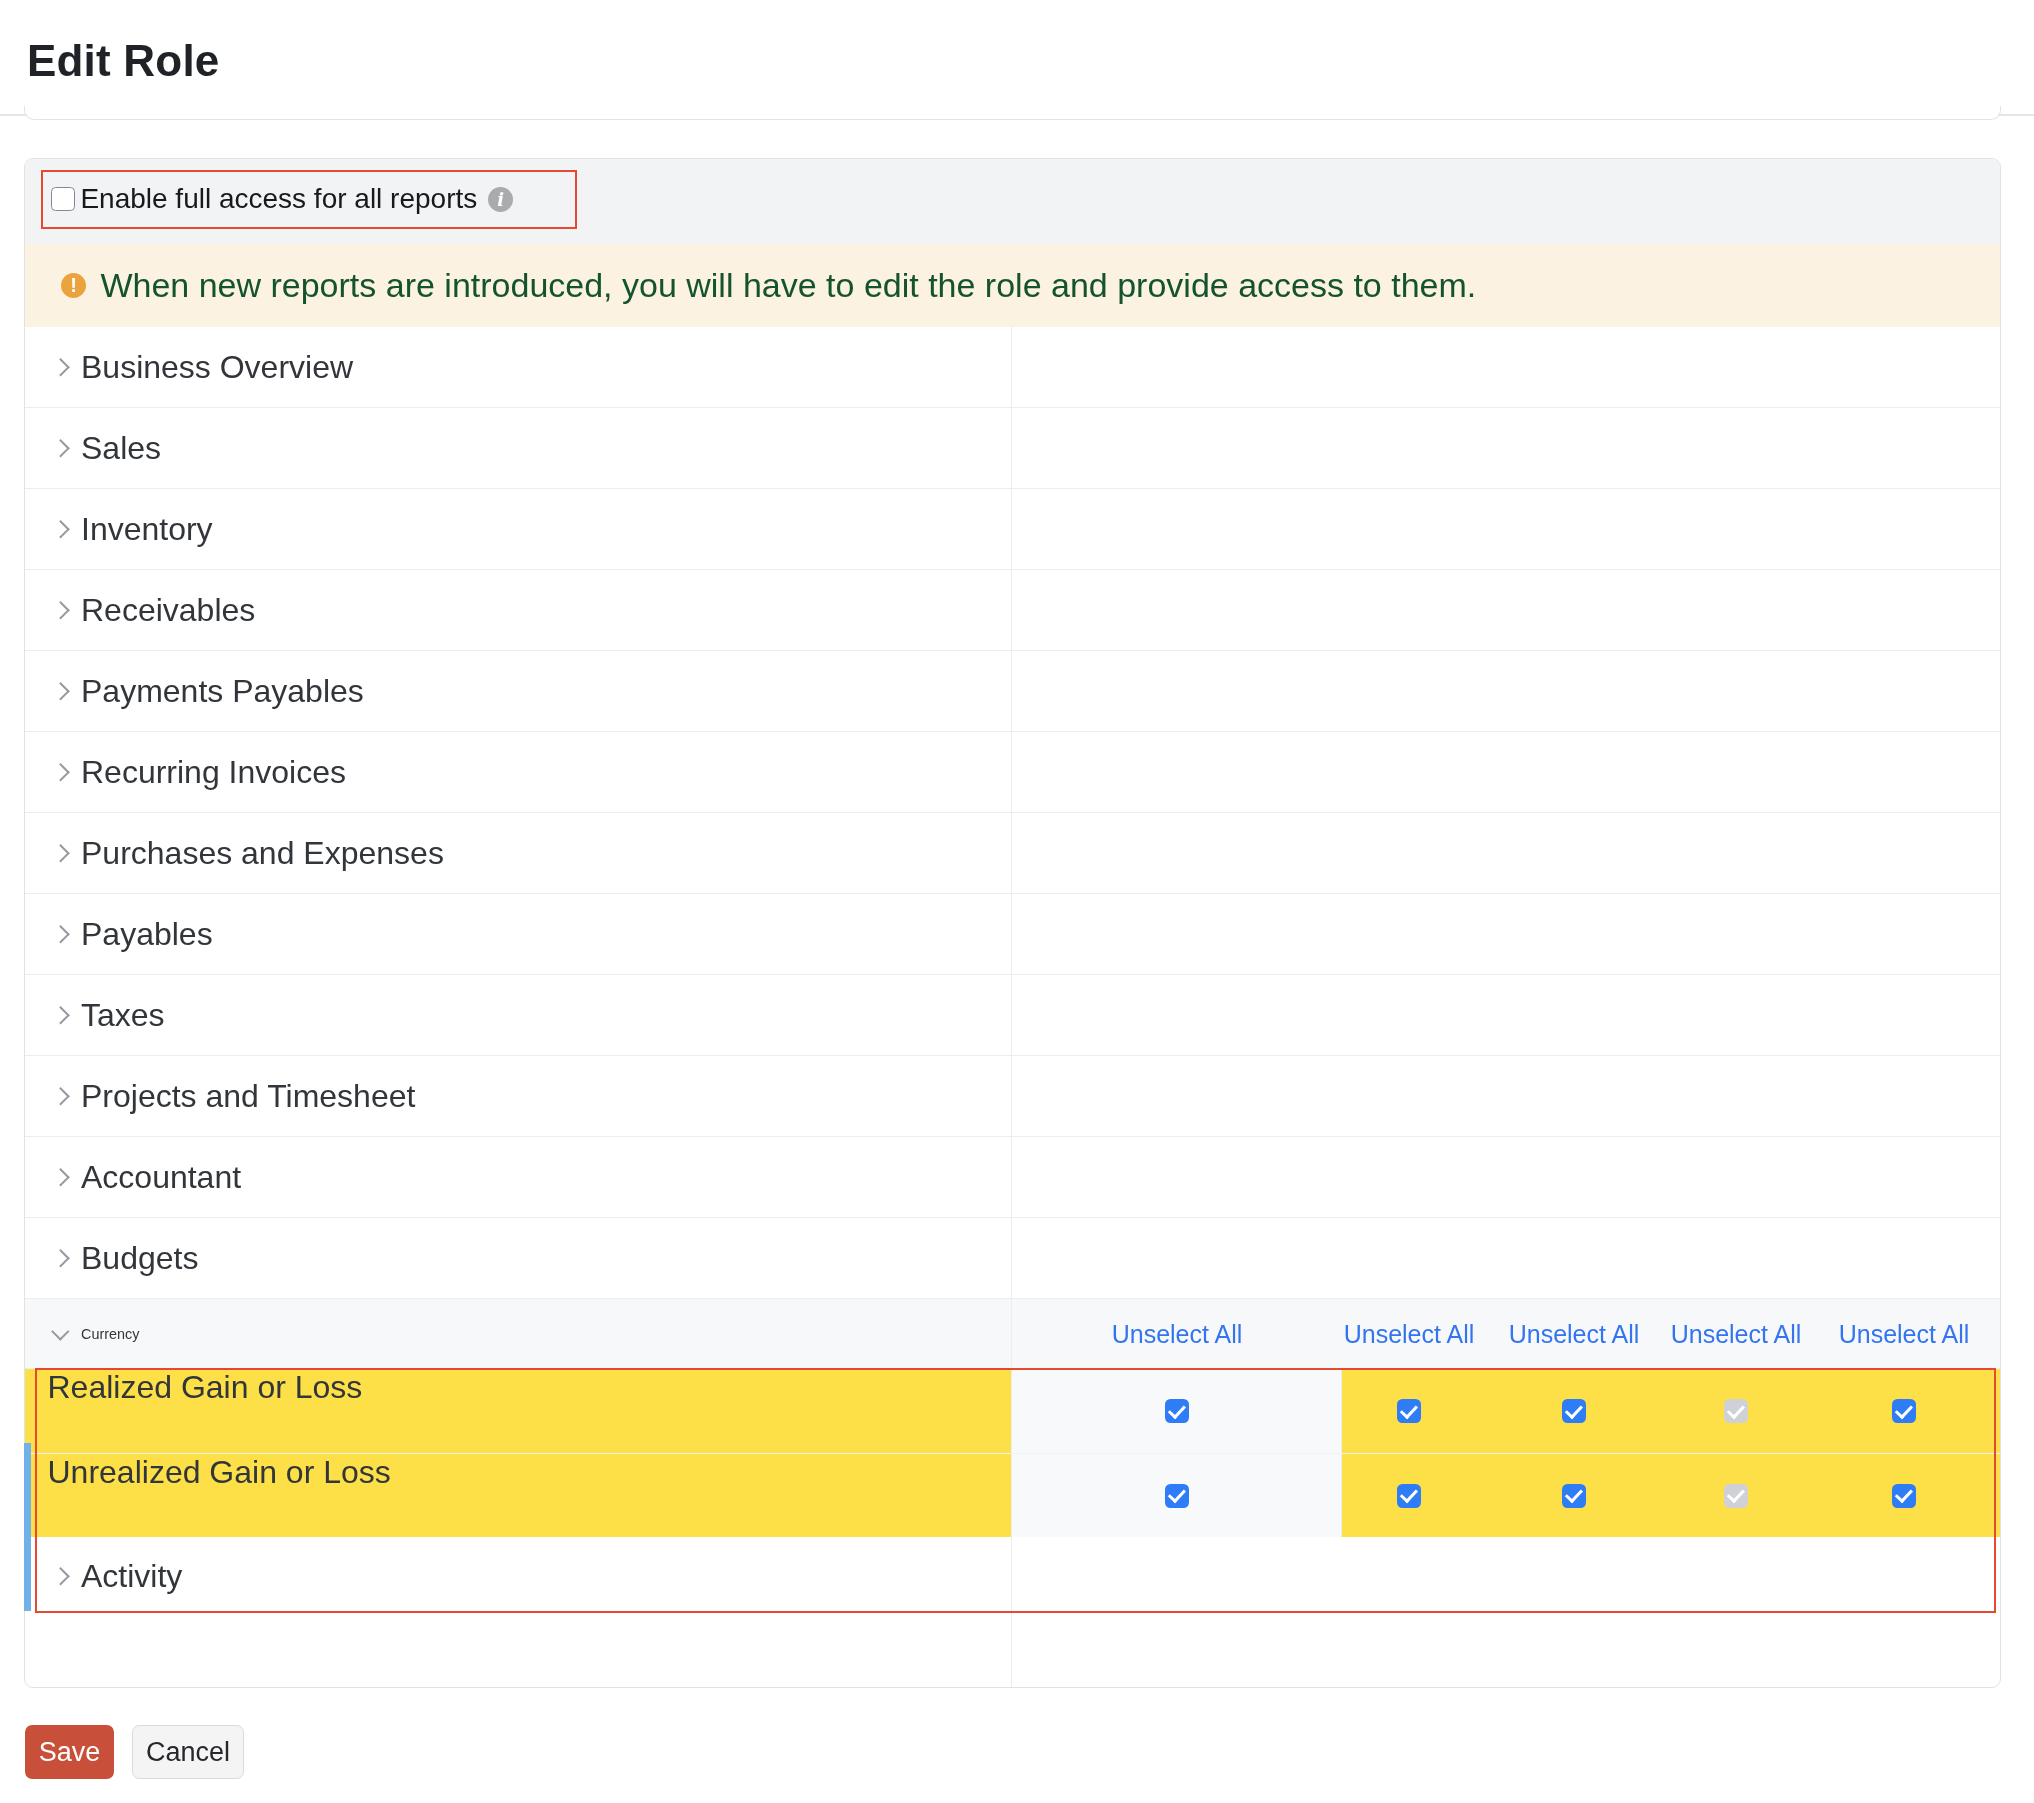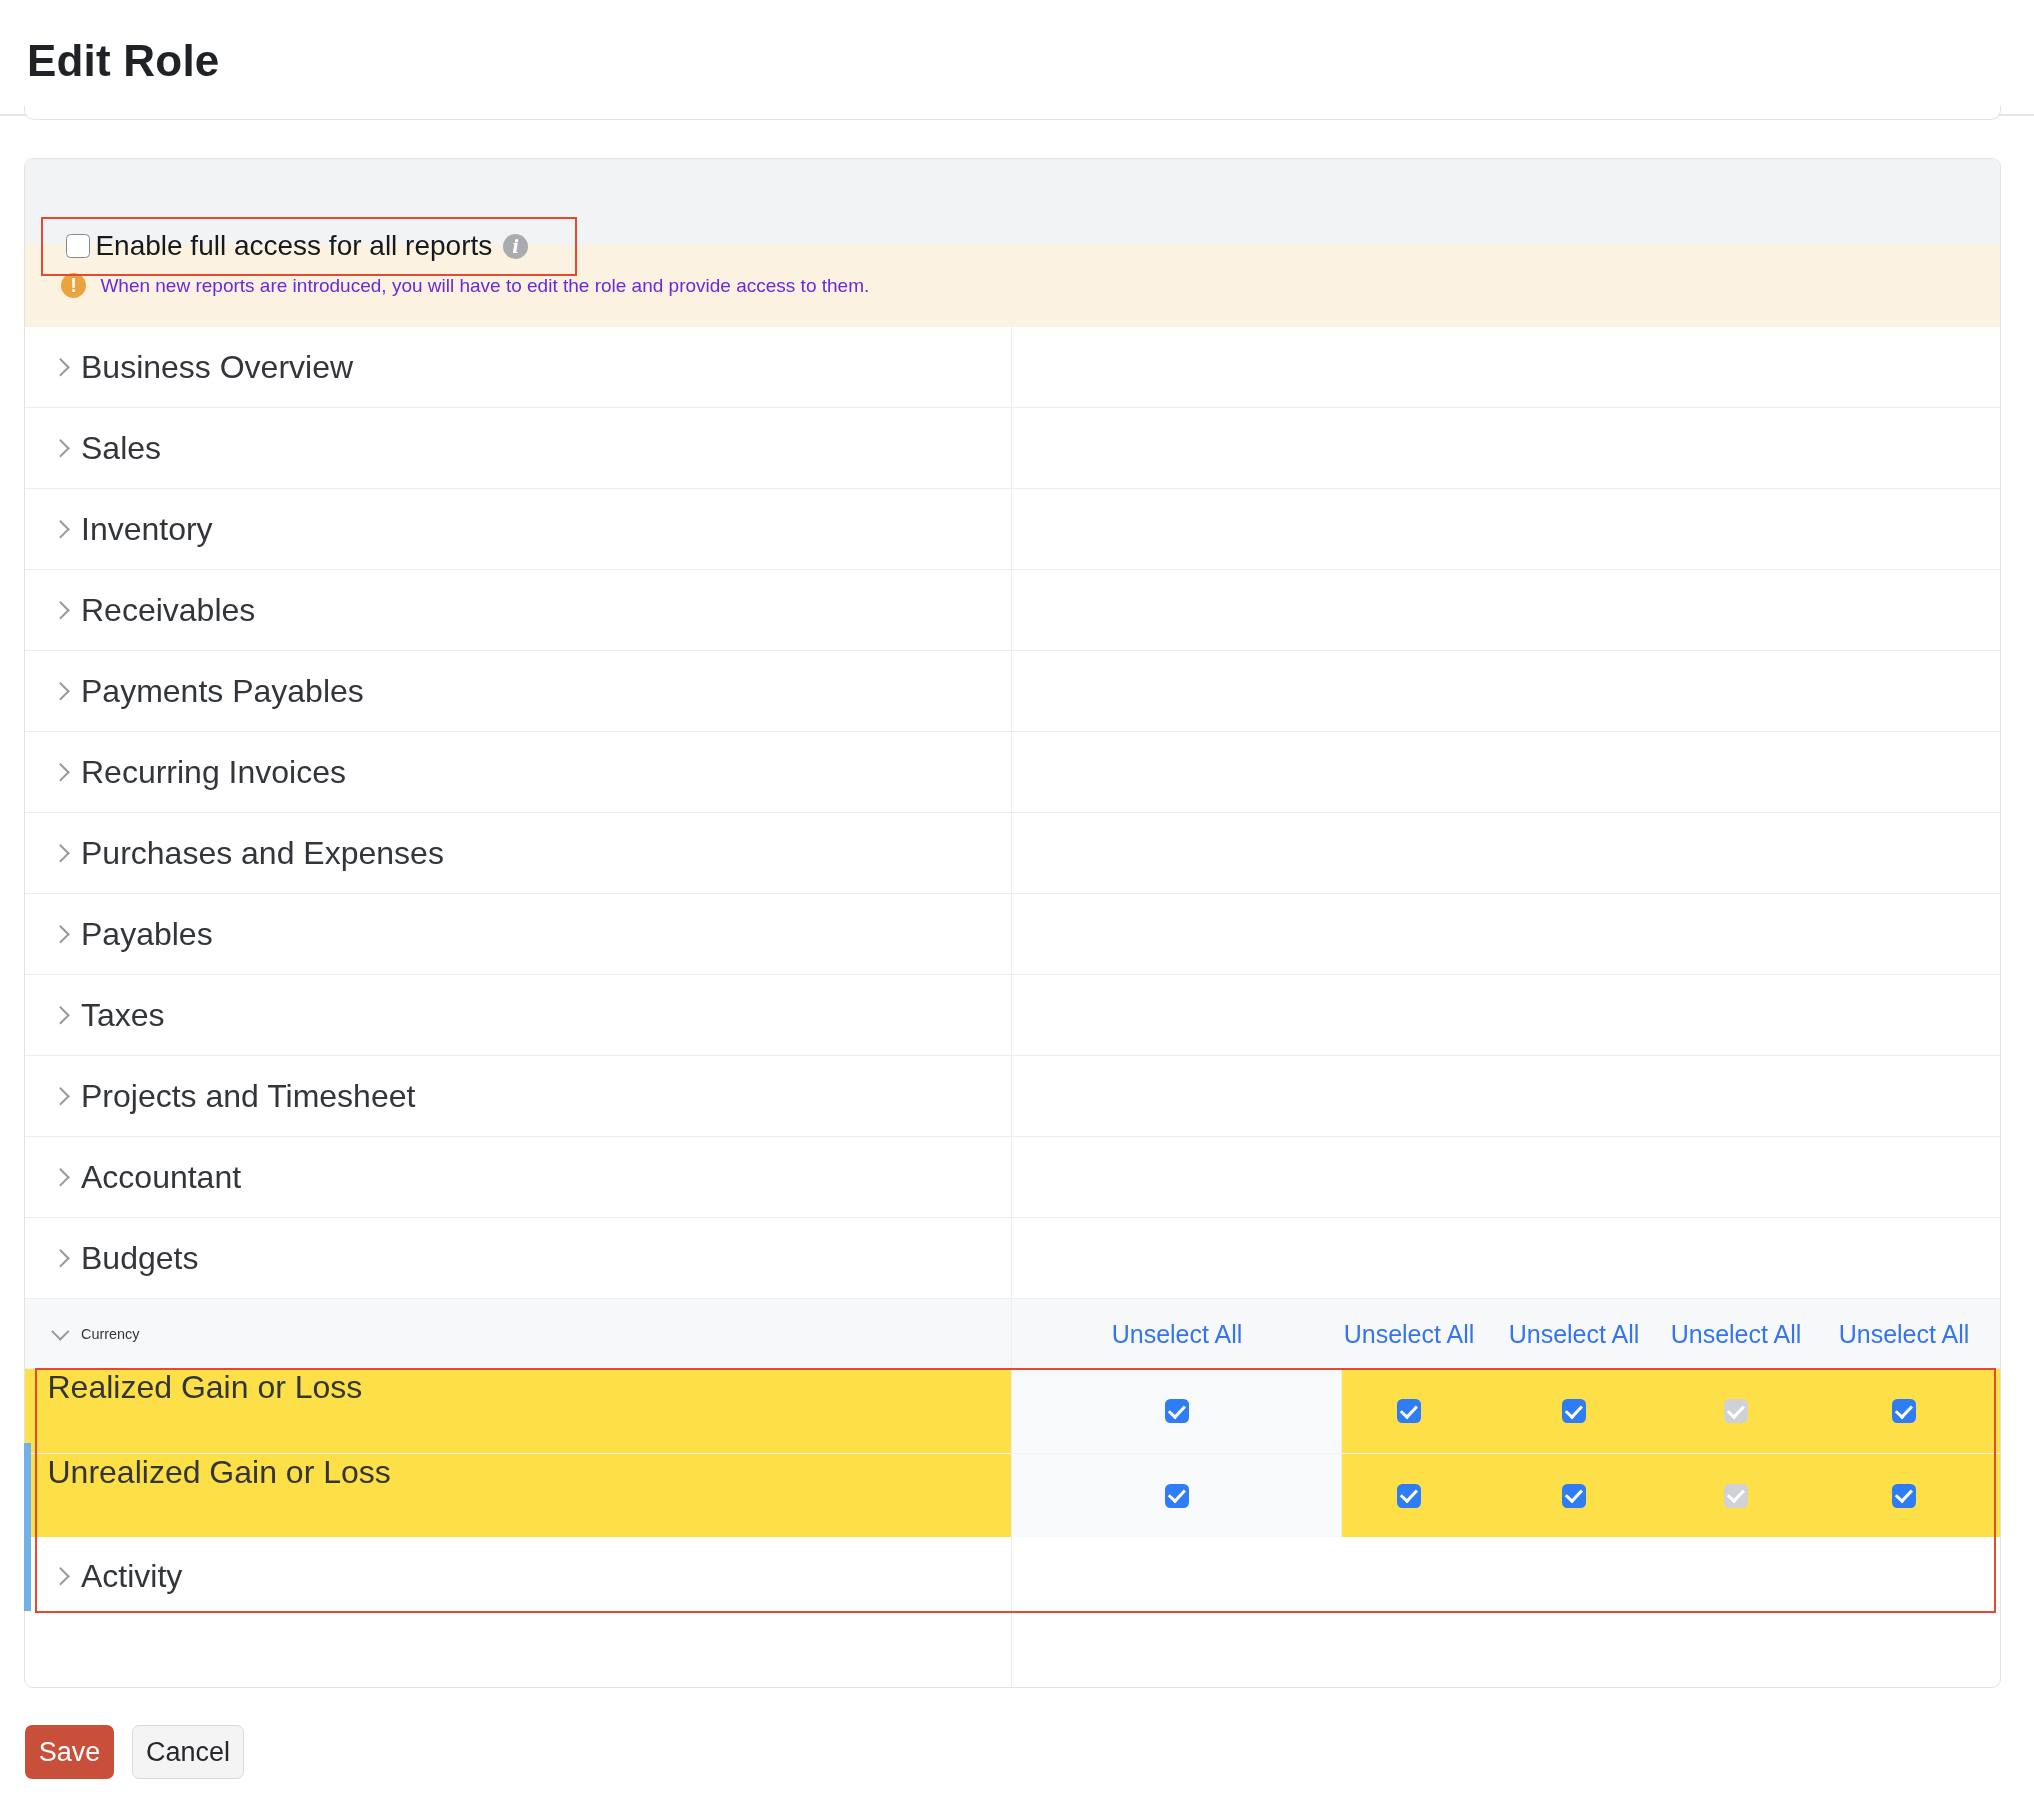--- a/index.html
+++ b/index.html
@@ -37,21 +37,21 @@
     position:absolute; left:986px; top:167px; bottom:0; width:1.4px;
     background:#eceded; z-index:1;
   }
 
   
   .toggle-section {
     height:85px; background:#f2f3f4; border-radius:9px 9px 0 0; position:relative;
   }
   .redbox-toggle {
     position:absolute; left:16px; top:10.8px; width:536px; height:59px;
-    border:2.7px solid #e5492f; display:flex; align-items:center; padding-left:23px;margin-top:47px;
+    border:2.7px solid #e5492f; display:flex; align-items:center; padding-left:8px;
   }
   .toggle-checkbox {
     width:24px; height:24px; border:1.8px solid #85898f; border-radius:4.5px;
     background:#fff; flex:0 0 auto;
   }
   .toggle-label { font-size:28px; color:#17191c; margin-left:5.4px; white-space:nowrap; }
   .info-icon {
     width:25px; height:25px; border-radius:50%; background:#a9abae; margin-left:10.8px;
     color:#fff; font-family:"DejaVu Serif", serif; font-style:italic; font-weight:700;
     font-size:18px; display:flex; align-items:center; justify-content:center; flex:0 0 auto;
@@ -59,21 +59,21 @@
 
   
   .banner {
     height:83px; background:#fbf2e1; display:flex; align-items:center; padding-left:36px;
   }
   .warn-icon {
     width:25px; height:25px; border-radius:50%; background:#eba33e; color:#fff;
     font-size:20px; font-weight:700; display:flex; align-items:center; justify-content:center;
     flex:0 0 auto;
   }
-  .banner-text { font-size:19px; color:#6d28d9; margin-left:14.4px; }
+  .banner-text { font-size:34px; color:#14532d; margin-left:14.4px; }
 
   
   .thead { height:78px; position:relative; border-bottom:1.8px solid #e3e4e6; }
   .thead .group-col-header {
     position:absolute; left:22.5px; top:50%; transform:translateY(-50%);
     font-size:26px; color:#2b2d31;
   }
   .fa-header-cell {
     position:absolute; left:986px; top:0; width:331px; height:100%;
     background:#f6f7f9; border-right:1.4px solid #e8e9eb;

